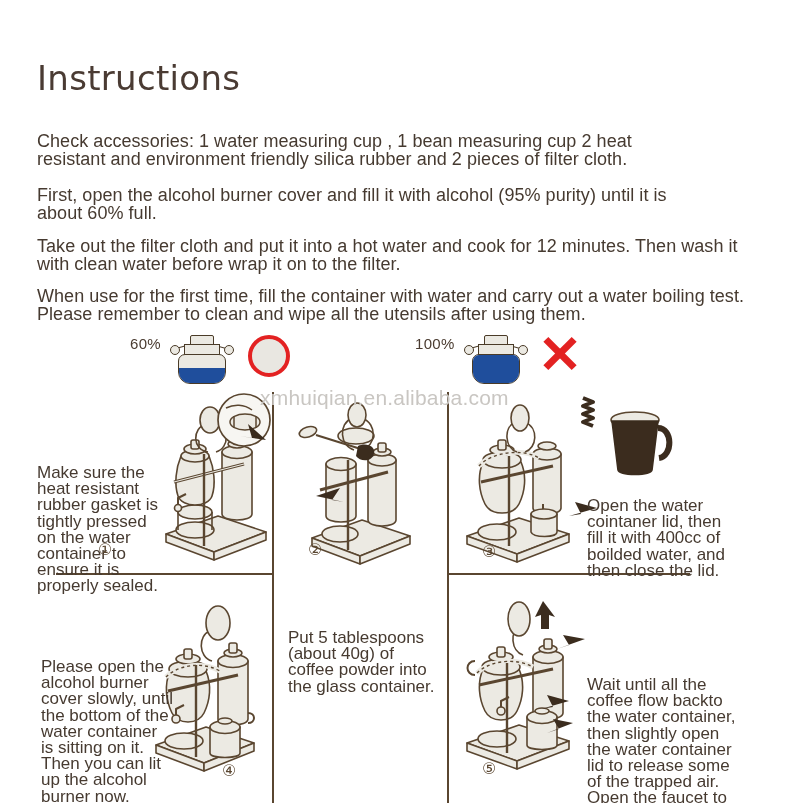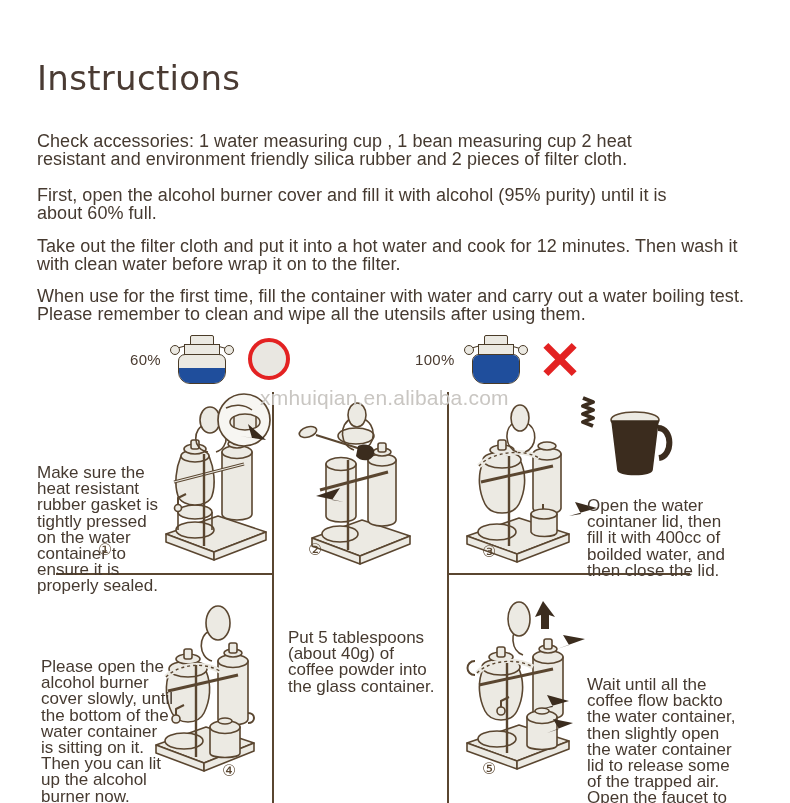--- a/index.html
+++ b/index.html
@@ -30,21 +30,21 @@
     color:#463a30;
     letter-spacing:.05px;
   }
   #p1{left:37px;top:133px;width:640px;}
   #p2{left:37px;top:187px;width:640px;}
   #p3{left:37px;top:222px;width:730px;margin-top:16px;}
   #p4{left:37px;top:288px;width:730px;}
 
   
   .fillrow{position:absolute;left:0;top:332px;width:790px;height:60px;}
-  .fillgrp{position:absolute;display:flex;align-items:center;}
+  .fillgrp{position:absolute;display:flex;align-items:flex-start;}
   #fill60{left:130px;top:3px;}
   #fill100{left:415px;top:3px;}
   .pct{font-size:15px;color:#4a3b30;margin-right:9px;letter-spacing:.3px;}
 
   .burner{position:relative;width:62px;height:48px;}
   .burner .cap{
     position:absolute;left:20px;top:0;width:22px;height:9px;
     background:#ebe9e2;border:1.6px solid #4a3b28;border-radius:2px;
   }
   .burner .collar{

